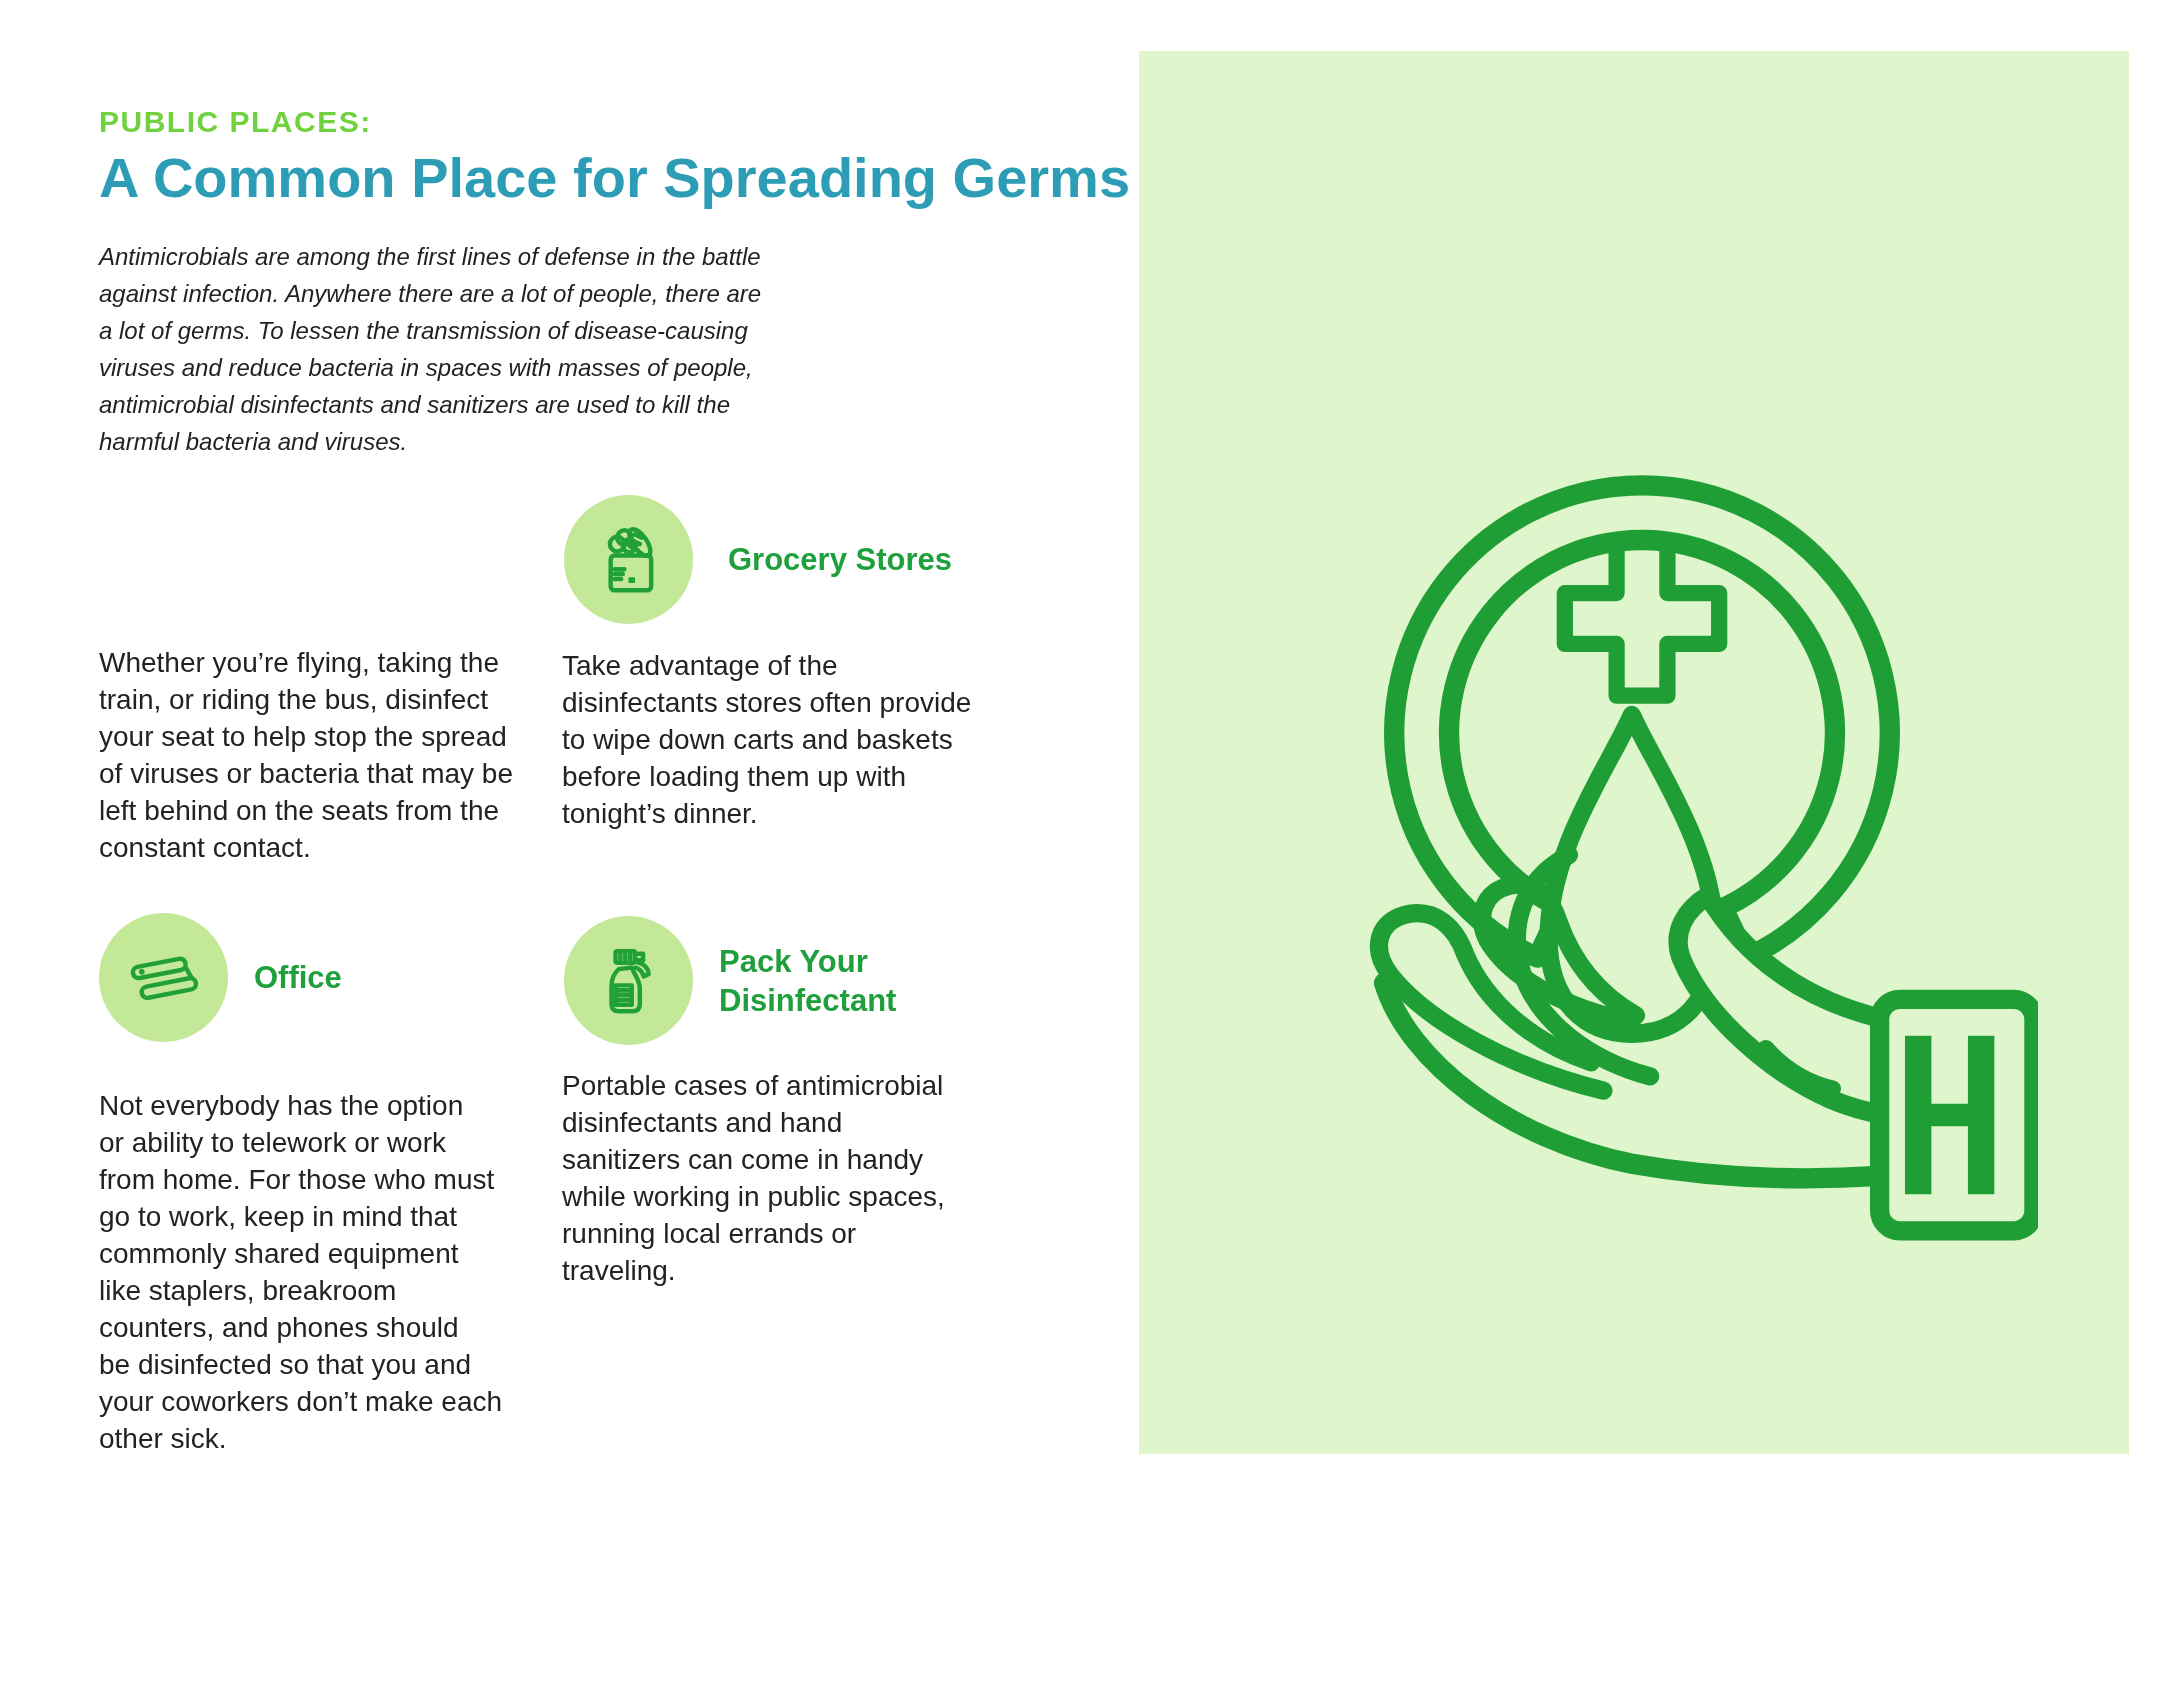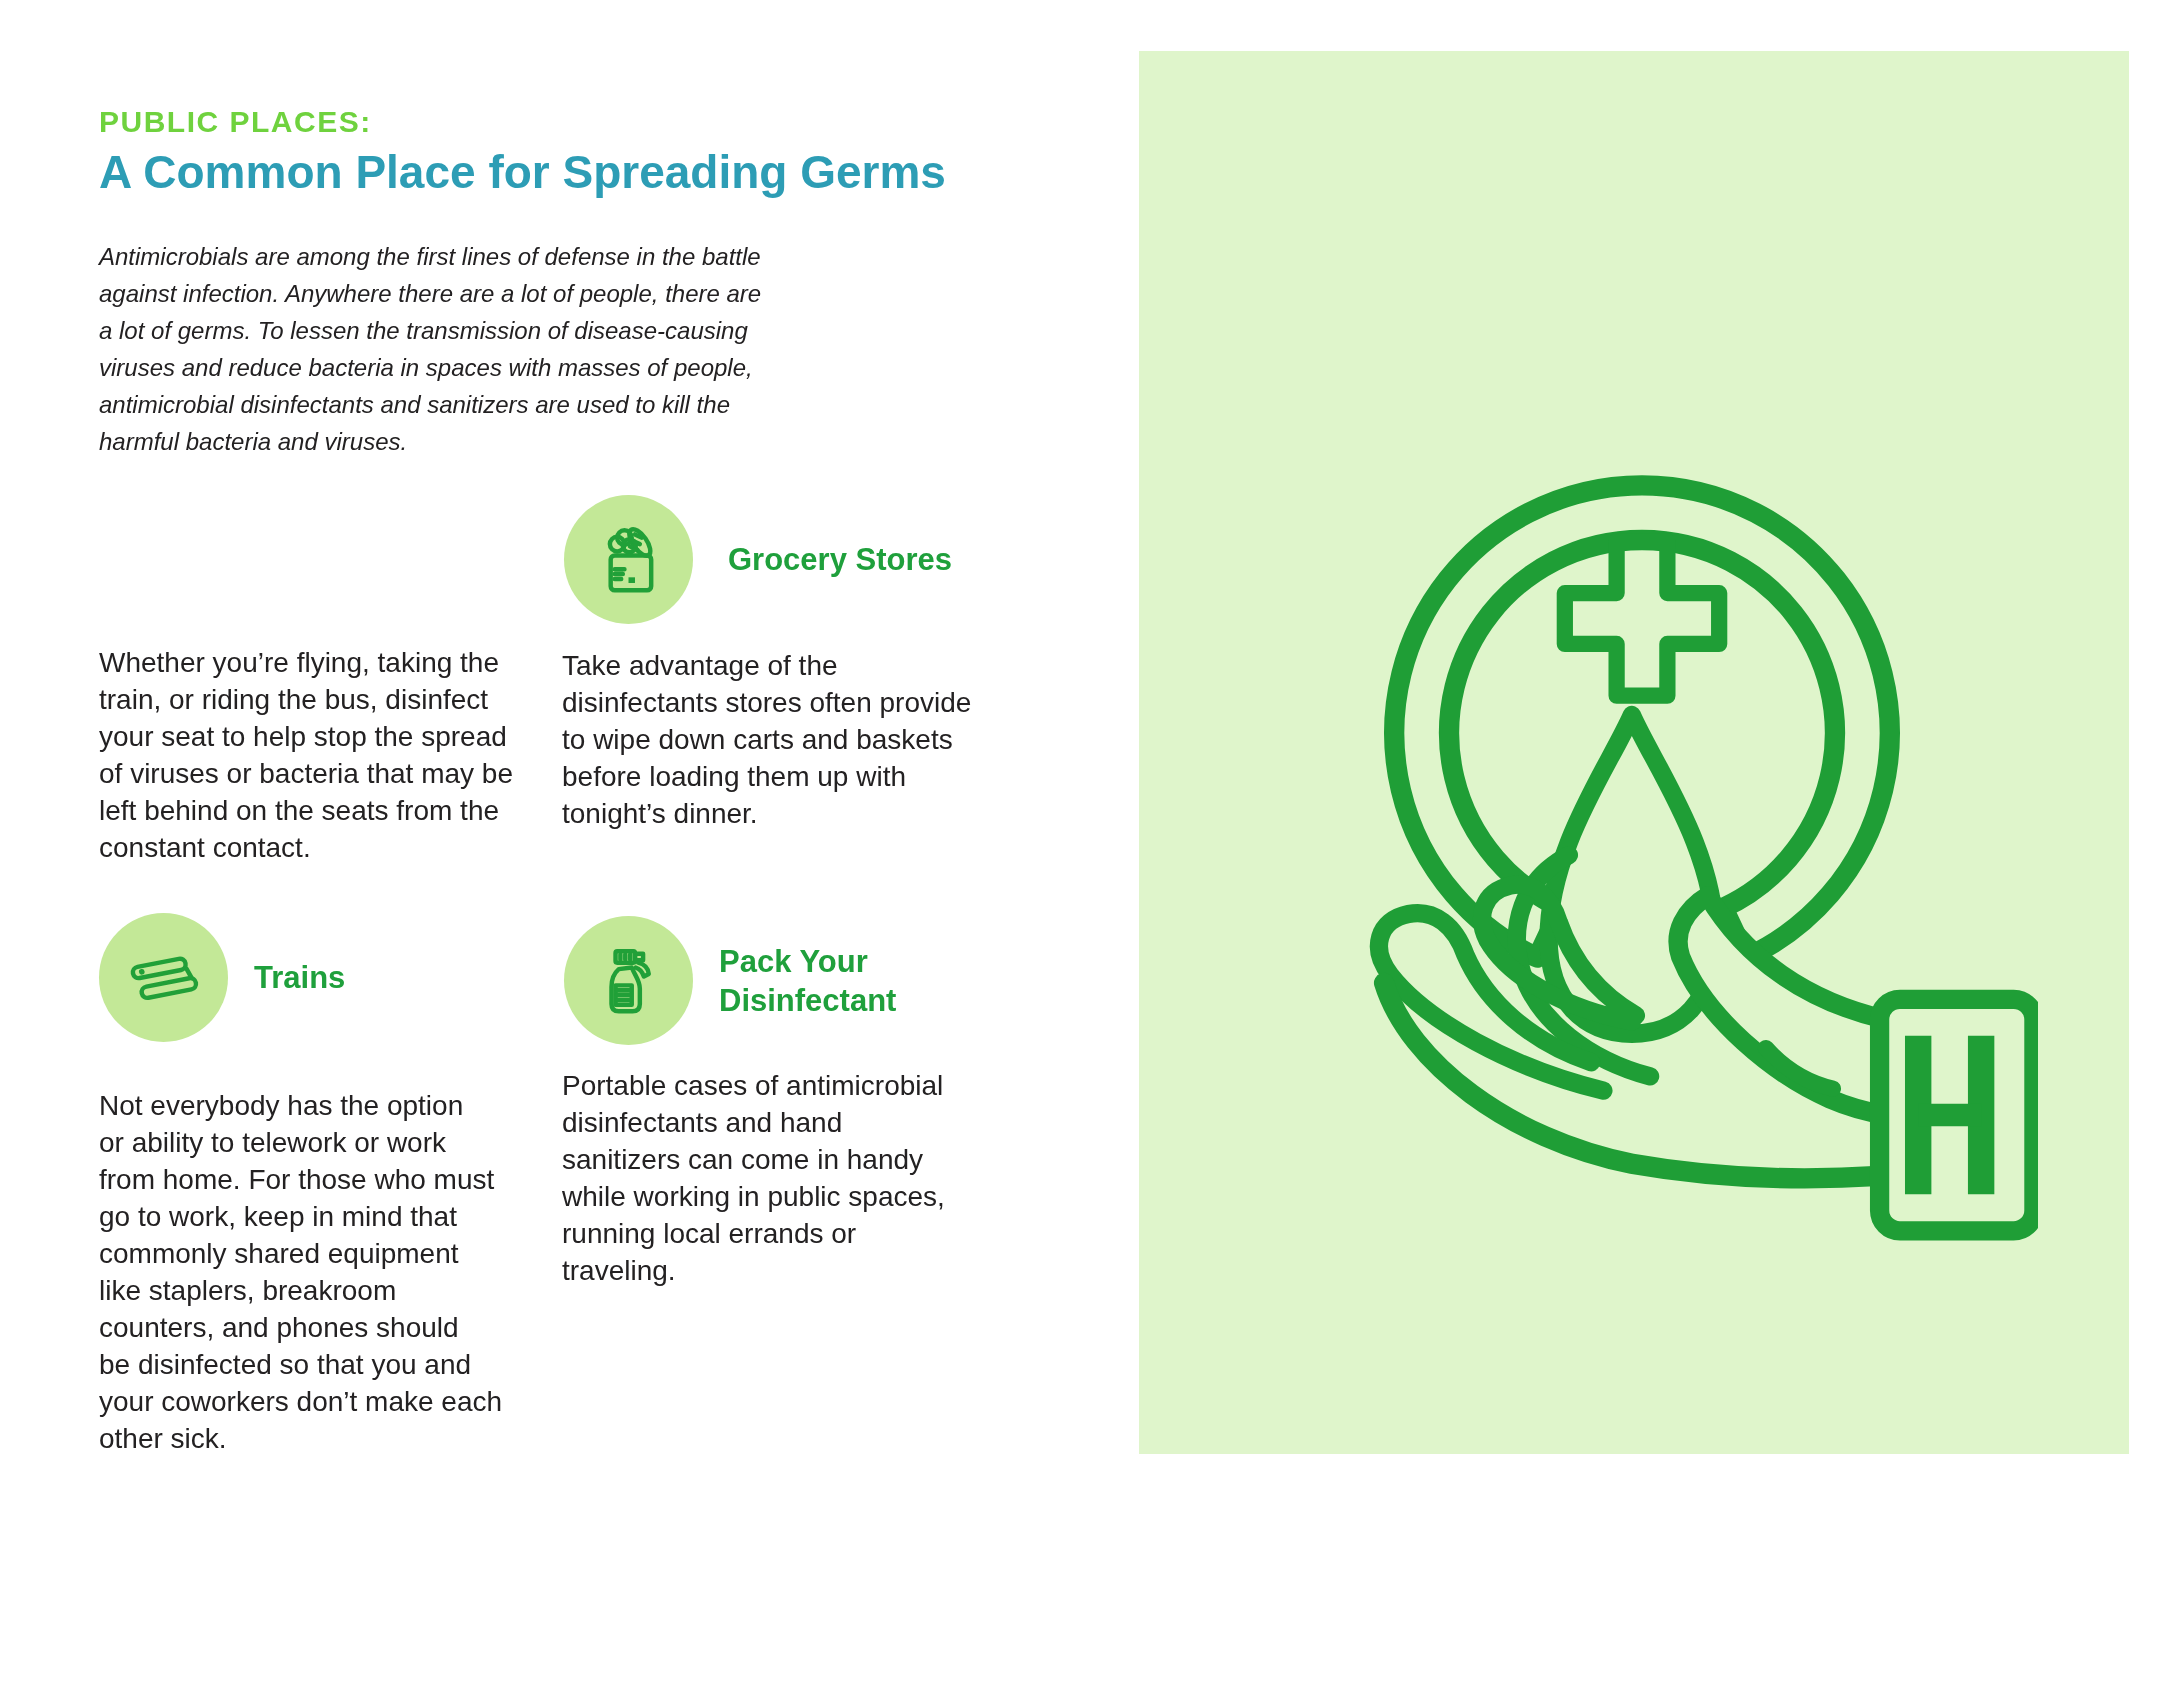--- a/index.html
+++ b/index.html
@@ -1,21 +1,21 @@
 <!DOCTYPE html>
 <html><head>
 <meta charset="utf-8">
 <style>
   html,body{margin:0;padding:0;background:#fff;}
   .page{position:relative;width:2178px;height:1454px;background:#ffffff;overflow:hidden;
         font-family:"Liberation Sans",sans-serif;color:#232122;}
 
   .kicker{position:absolute;left:99px;top:105px;font-size:30px;font-weight:700;
           letter-spacing:1.5px;color:#6fd23e;}
-  .page-title{position:absolute;left:99px;top:145px;font-size:46px;font-weight:700;
+  .page-title{position:absolute;left:99px;top:145px;font-size:56px;font-weight:700;
           color:#2d9db5;}
   .intro{position:absolute;left:99px;top:238px;width:931px;font-size:24px;
           line-height:37px;white-space:pre-line;font-style:italic;}
 
   .icon-row{position:absolute;display:flex;align-items:center;gap:26px;}
   .icon-circle{width:129px;height:129px;border-radius:50%;background:#c3e897;
           display:flex;align-items:center;justify-content:center;flex:0 0 auto;}
   .section-title{font-size:31px;font-weight:700;line-height:39px;color:#1fa03c;
           white-space:pre-line;}
   .para{position:absolute;font-size:28px;line-height:37px;white-space:pre-line;}
@@ -88,21 +88,21 @@
     <div class="icon-circle">
       <svg class="icon-svg" viewBox="0 0 100 100">
         <g transform="rotate(-11 50 50)">
           <rect class="stroke" x="14" y="31" width="66" height="14" rx="7"></rect>
           <circle class="fillg" cx="25" cy="38" r="3.5"></circle>
           <path class="stroke" d="M 80 45 L 84 57" stroke-width="5"></path>
           <rect class="stroke" x="20" y="57" width="68" height="14" rx="7"></rect>
         </g>
       </svg>
     </div>
-    <div class="section-title">Trains</div>
+    <div class="section-title">Office</div>
   </div>
 
   <div class="icon-row row2-right">
     <div class="icon-circle">
       <svg class="icon-svg" viewBox="0 0 100 100">
         <rect class="stroke" x="34" y="14" width="24" height="14" rx="2"></rect>
         <path class="stroke" d="M 40 18 V 24 M 46 18 V 24 M 52 18 V 24" stroke-width="3.5"></path>
         <rect class="stroke" x="58" y="17" width="10" height="8"></rect>
         <path class="stroke" d="M 62 28 Q 74 31 75 42 L 69 45 Q 66 36 59 34"></path>
         <path class="stroke" d="M 38 36 C 31 42 29 50 29 58 L 29 79 Q 29 88 38 88 L 55 88 Q 64 88 64 79 L 64 60 C 64 50 58 44 54 34 Z"></path>

